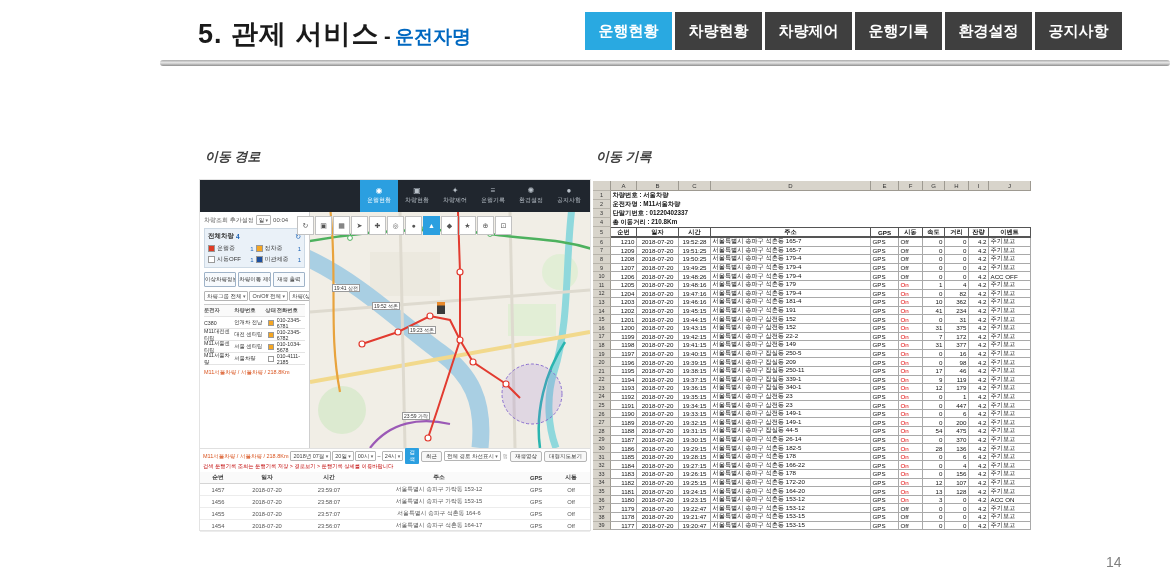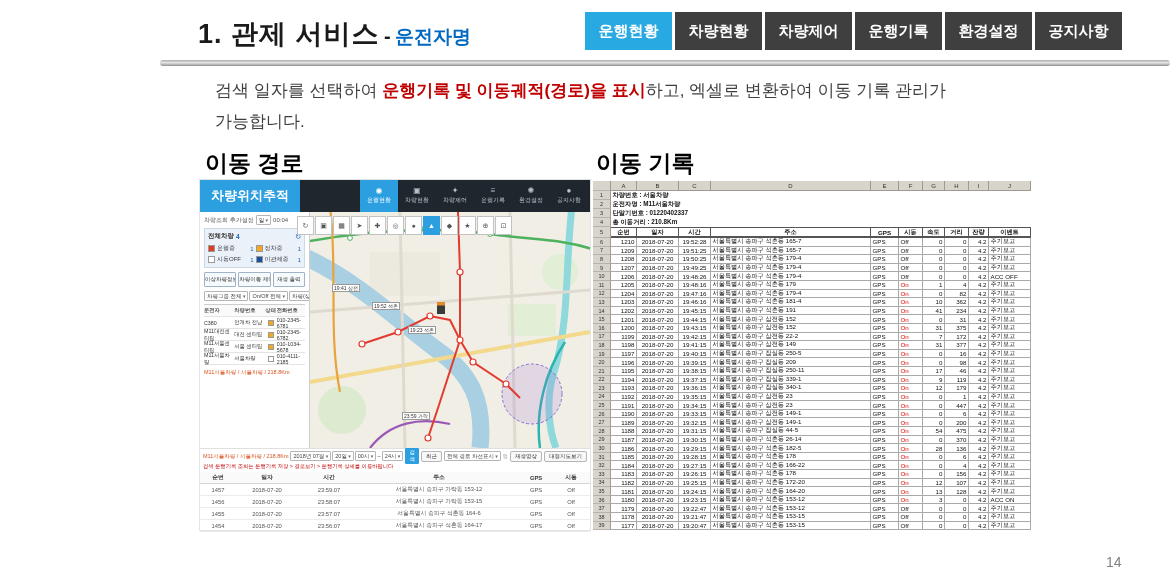--- a/index.html
+++ b/index.html
@@ -14,21 +14,21 @@
   .tabs{position:absolute;left:585px;top:12px;display:flex;gap:3px;}
   .tab{width:87px;height:38px;display:flex;align-items:center;justify-content:center;
        background:#3f3f3f;color:#fff;font-size:15px;font-weight:bold;cursor:pointer;}
   .tab.active{background:#29a9e1;}
   .divider{position:absolute;left:160px;top:60px;width:1010px;height:6px;border-radius:3px;
        background:linear-gradient(#aaa,#e6e6e6 45%,#8f8f8f);}
 
   
   .desc{position:absolute;left:215px;top:76px;width:780px;font-size:17px;line-height:1.8;color:#3f3f3f;margin:0;}
   .desc .red{color:#c00000;font-weight:bold;}
-  .sec-label{position:absolute;font-size:23px;font-weight:bold;color:#000000;}
+  .sec-label{position:absolute;font-size:13px;font-weight:bold;color:#404040;font-style:italic;}
   .lbl-route{left:205px;top:148px;}
   .lbl-record{left:596px;top:148px;}
 
   
   .map-app{position:absolute;left:200px;top:180px;width:390px;height:350px;background:#fff;
        box-shadow:0 0 0 1px #e3e3e3;font-size:6px;color:#333;}
   .ma-header{position:absolute;left:0;top:0;right:0;height:32px;display:flex;}
   .ma-title{width:100px;background:#2b9fe0;color:#fff;font-weight:bold;font-size:13px;
        display:flex;align-items:center;justify-content:center;flex:none;}
   .ma-nav{flex:1;background:#20262e;display:flex;justify-content:flex-end;padding-right:2px;}
@@ -115,42 +115,40 @@
   .on{color:#e00000;}
 
   .page-num{position:absolute;left:1106px;top:554px;font-size:14px;color:#808080;}
 </style>
 </head>
 <body>
 
 <div class="slide">
 
   <div class="title-wrap">
-    <span class="title-main">1. 관제 서비스</span>
+    <span class="title-main">5. 관제 서비스</span>
     <span class="title-dash">-</span>
     <span class="title-sub">운전자명</span>
   </div>
   <div class="tabs">
       <div class="tab active">운행현황</div>
       <div class="tab">차량현황</div>
       <div class="tab">차량제어</div>
       <div class="tab">운행기록</div>
       <div class="tab">환경설정</div>
       <div class="tab">공지사항</div>
     </div>
   <div class="divider"></div>
 
-  <p class="desc"><span>검색 일자를  선택하여 </span><span class="red">운행기록 및 이동궤적(경로)을 표시</span><span>하고, 엑셀로 변환하여 이동 기록 관리가</span><br><span>가능합니다.</span></p>
 
   <div class="sec-label lbl-route">이동 경로</div>
   <div class="sec-label lbl-record">이동 기록</div>
 
   <div class="map-app">
     <div class="ma-header">
-      <div class="ma-title">차량위치추적</div>
       <div class="ma-nav">
           <div class="ma-nav-item active">
             <div class="ico">◉</div>
             <div class="lbl">운행현황</div>
           </div>
           <div class="ma-nav-item">
             <div class="ico">▣</div>
             <div class="lbl">차량현황</div>
           </div>
           <div class="ma-nav-item">

